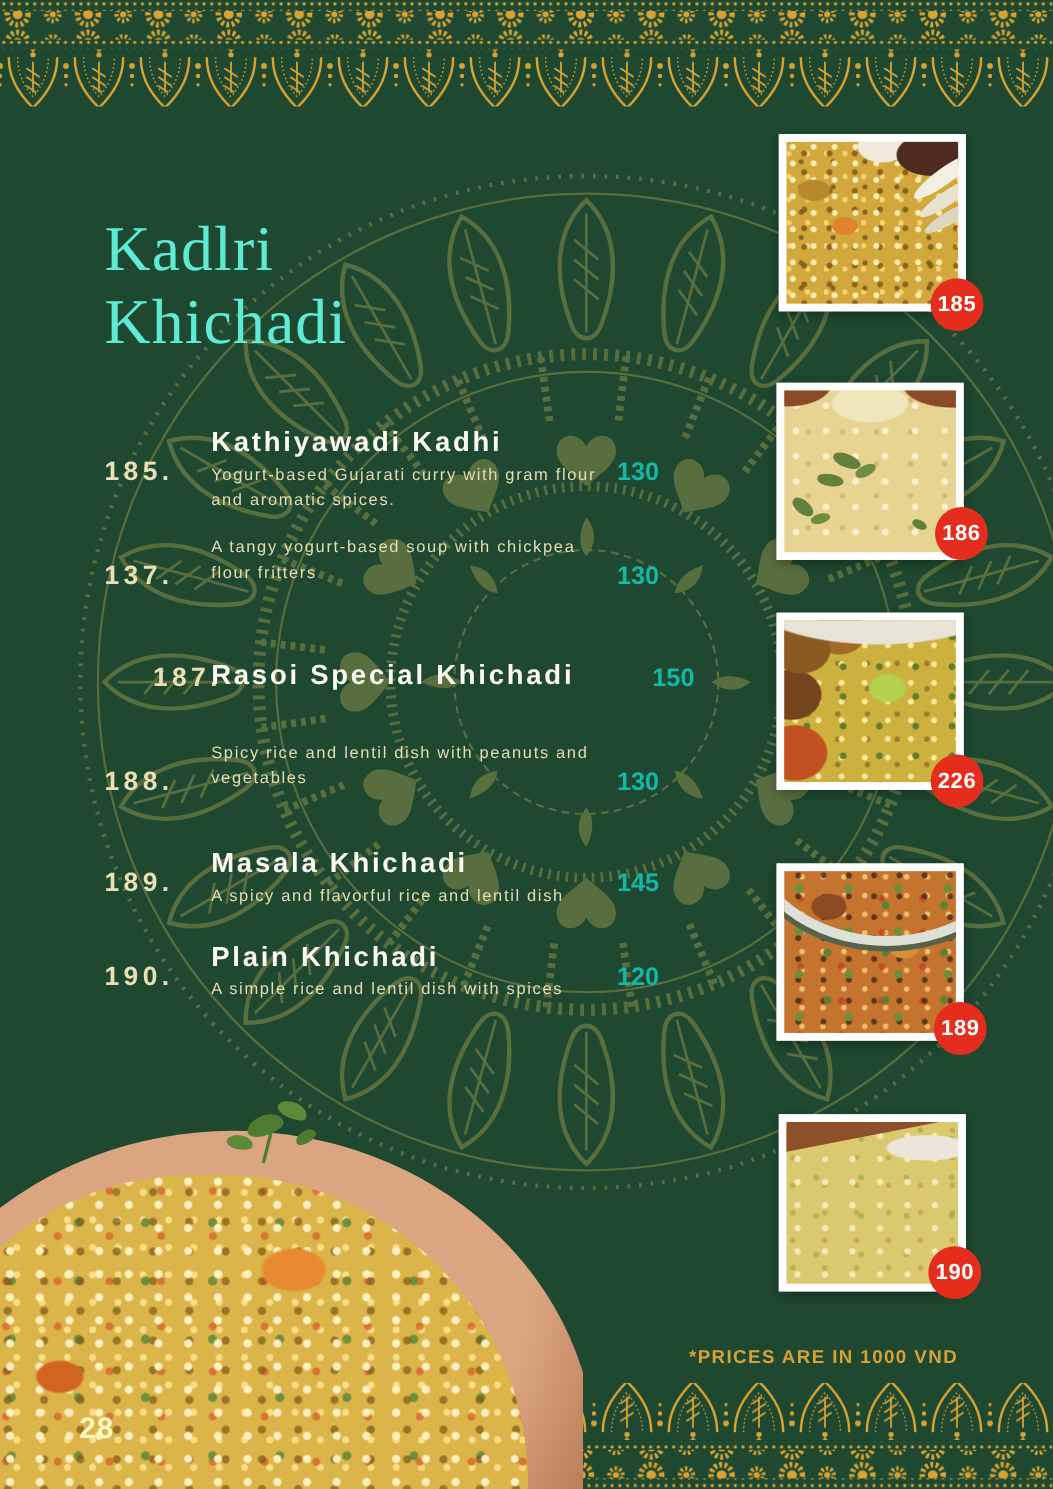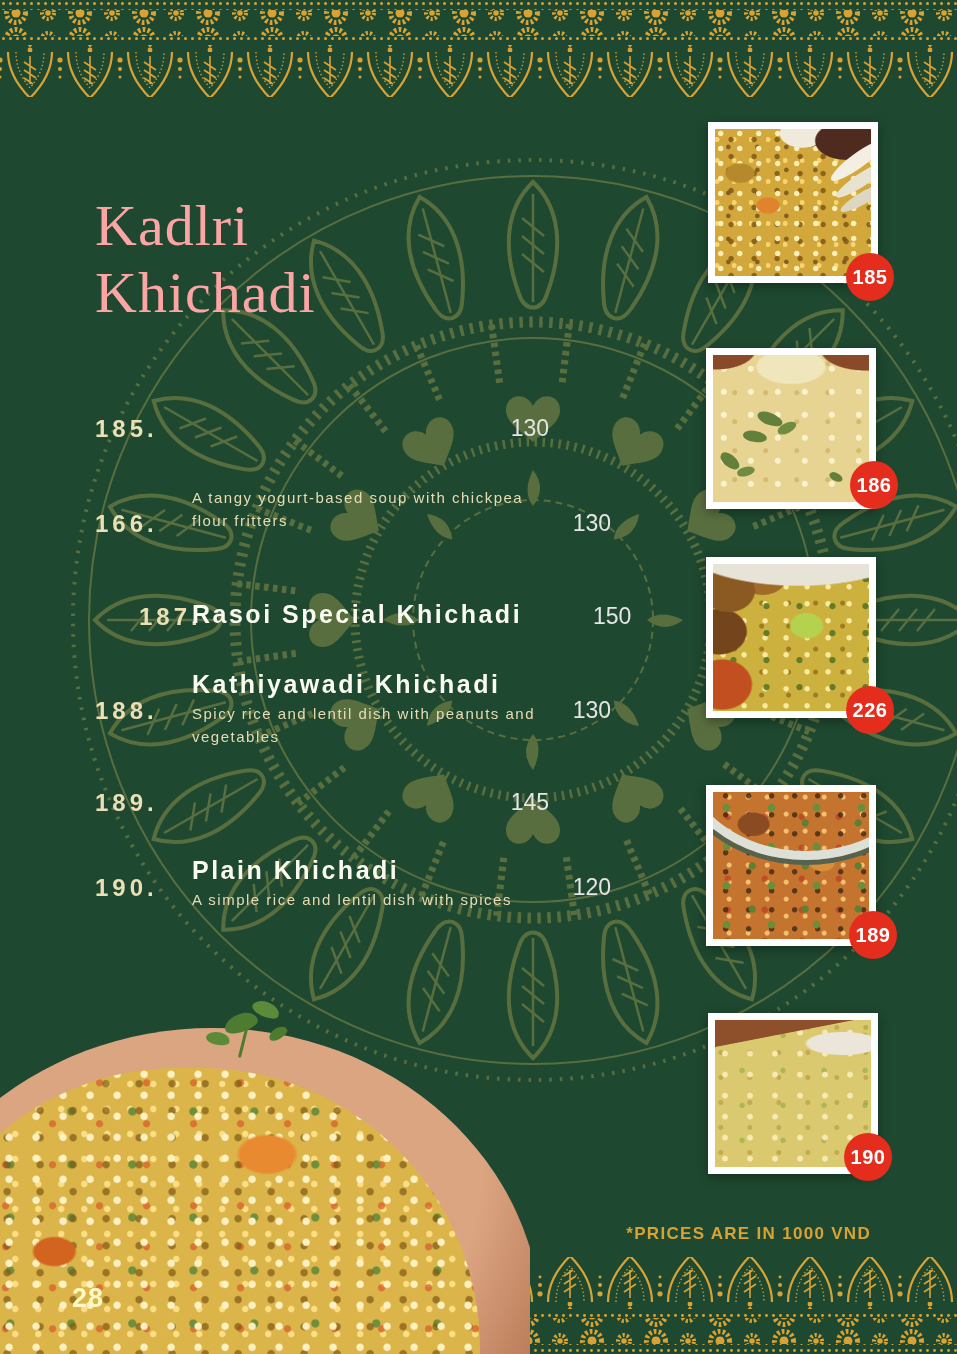--- a/index.html
+++ b/index.html
@@ -11,40 +11,40 @@
   
   .mandala{position:absolute;left:58px;top:145px;z-index:1;opacity:.92;}
   
   .border-band{position:absolute;left:0;width:957px;height:97px;z-index:5;}
   .border-top{top:0;}
   .border-bottom{bottom:0;transform:scaleY(-1);}
   
   .title{
     position:absolute;left:95px;top:192px;z-index:3;
     font-family:"Liberation Serif", serif;
-    font-size:58px;line-height:1.16;color:#fca5a5;letter-spacing:1px;
+    font-size:58px;line-height:1.16;color:#5eead4;letter-spacing:1px;
   }
   
   .menu-row{
     position:absolute;left:95px;width:516px;z-index:3;
     display:grid;grid-template-columns:97px 1fr 62px;column-gap:0;
   }
   .item-number{
     font-size:24px;font-weight:bold;color:#ebdfb6;letter-spacing:4px;
   }
   .item-name{
     font-size:25px;font-weight:bold;color:#fbfaf0;letter-spacing:2.5px;
     white-space:nowrap;
   }
   .item-desc{
     margin-top:4px;font-size:15px;color:#e7dcb4;letter-spacing:1.5px;line-height:1.5;
     max-width:360px;
   }
   .item-price{
-    font-size:23px;font-weight:normal;color:#e5e5e5;text-align:right;
+    font-size:23px;font-weight:bold;color:#14b8a6;text-align:center;
   }
   .pad-lg .item-number,.pad-lg .item-price{padding-top:27px;}
   .pad-sm .item-number,.pad-sm .item-price{padding-top:18px;}
   .pad-xs .item-number,.pad-xs .item-price{padding-top:3px;margin-left:44px;}
   
   .photo{
     position:absolute;width:156px;height:147px;background:#fff;
     border:7px solid #fff;z-index:4;box-shadow:0 3px 10px rgba(0,0,0,.35);
   }
   .img{position:absolute;inset:0;overflow:hidden;}
@@ -295,50 +295,57 @@
   <rect x="0" y="45" width="957" height="52" fill="url(#bd-lamps)"></rect>
 </svg>
 
 <div class="title">
   <div>Kadlri</div>
   <div>Khichadi</div>
 </div>
 
 <div class="menu-row pad-lg" style="top:388px">
   <div class="item-number">185.</div>
+  <div>
+    <div class="item-name">Kathiyawadi Kadhi</div>
+    <div class="item-desc">Yogurt-based Gujarati curry with gram flour and aromatic spices.</div>
+  </div>
   <div class="item-price">130</div>
 </div>
 
 <div class="menu-row pad-lg" style="top:483px">
-  <div class="item-number">166.</div>
+  <div class="item-number">137.</div>
   <div>
     <div class="item-desc">A tangy yogurt-based soup with chickpea flour fritters</div>
   </div>
   <div class="item-price">130</div>
 </div>
 
 <div class="menu-row pad-xs" style="top:600px">
   <div class="item-number">187.</div>
   <div>
     <div class="item-name">Rasoi Special Khichadi</div>
   </div>
   <div class="item-price">150</div>
 </div>
 
 <div class="menu-row pad-lg" style="top:670px">
   <div class="item-number">188.</div>
   <div>
-    <div class="item-name">Kathiyawadi Khichadi</div>
     <div class="item-desc">Spicy rice and lentil dish with peanuts and vegetables</div>
   </div>
   <div class="item-price">130</div>
 </div>
 
 <div class="menu-row pad-sm" style="top:771px">
   <div class="item-number">189.</div>
+  <div>
+    <div class="item-name">Masala Khichadi</div>
+    <div class="item-desc">A spicy and flavorful rice and lentil dish</div>
+  </div>
   <div class="item-price">145</div>
 </div>
 
 <div class="menu-row pad-sm" style="top:856px">
   <div class="item-number">190.</div>
   <div>
     <div class="item-name">Plain Khichadi</div>
     <div class="item-desc">A simple rice and lentil dish with spices</div>
   </div>
   <div class="item-price">120</div>

